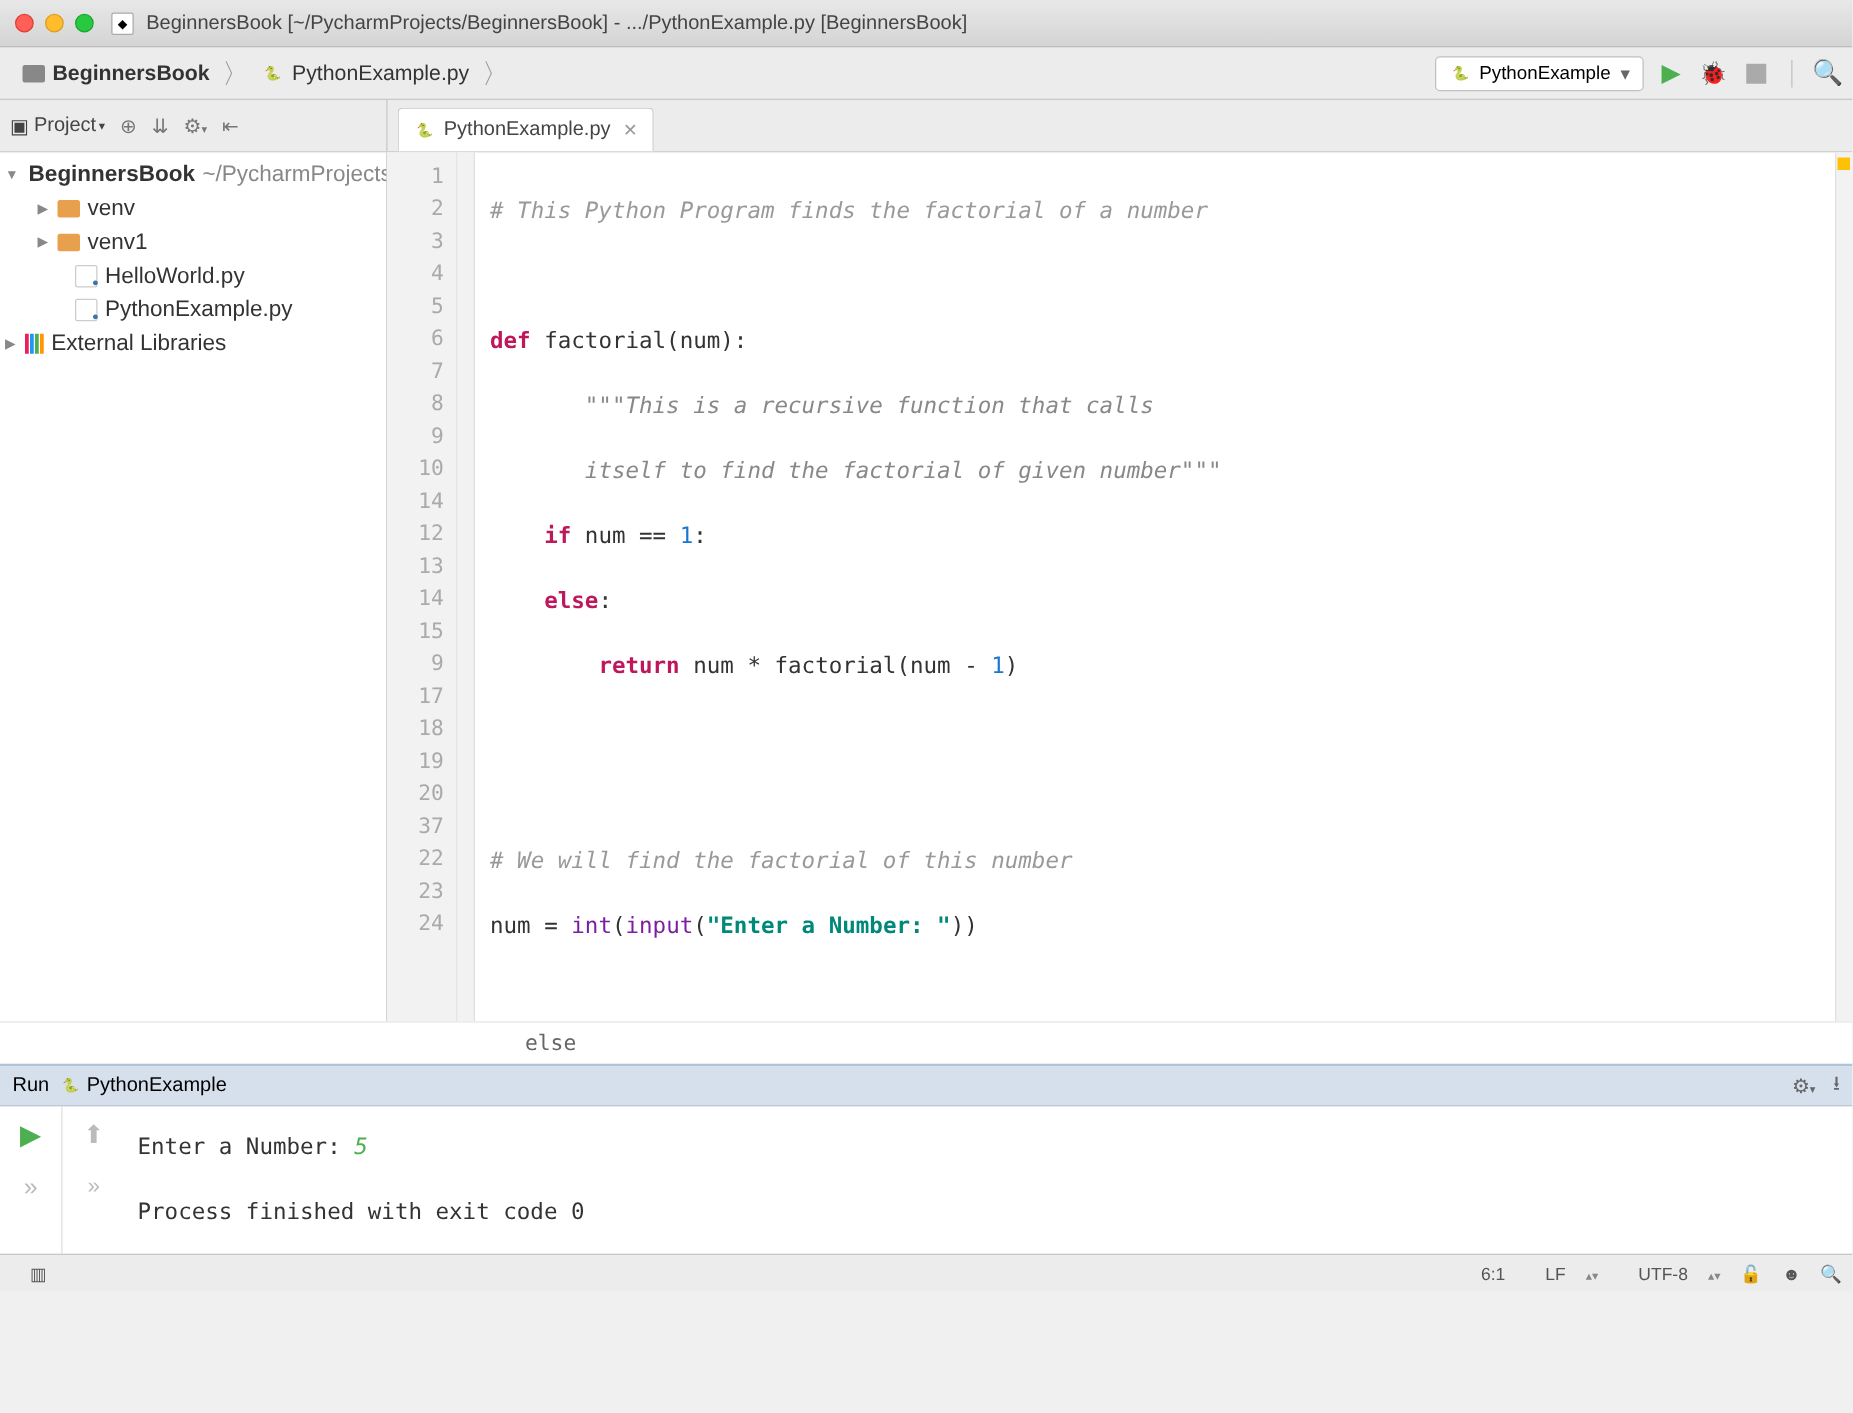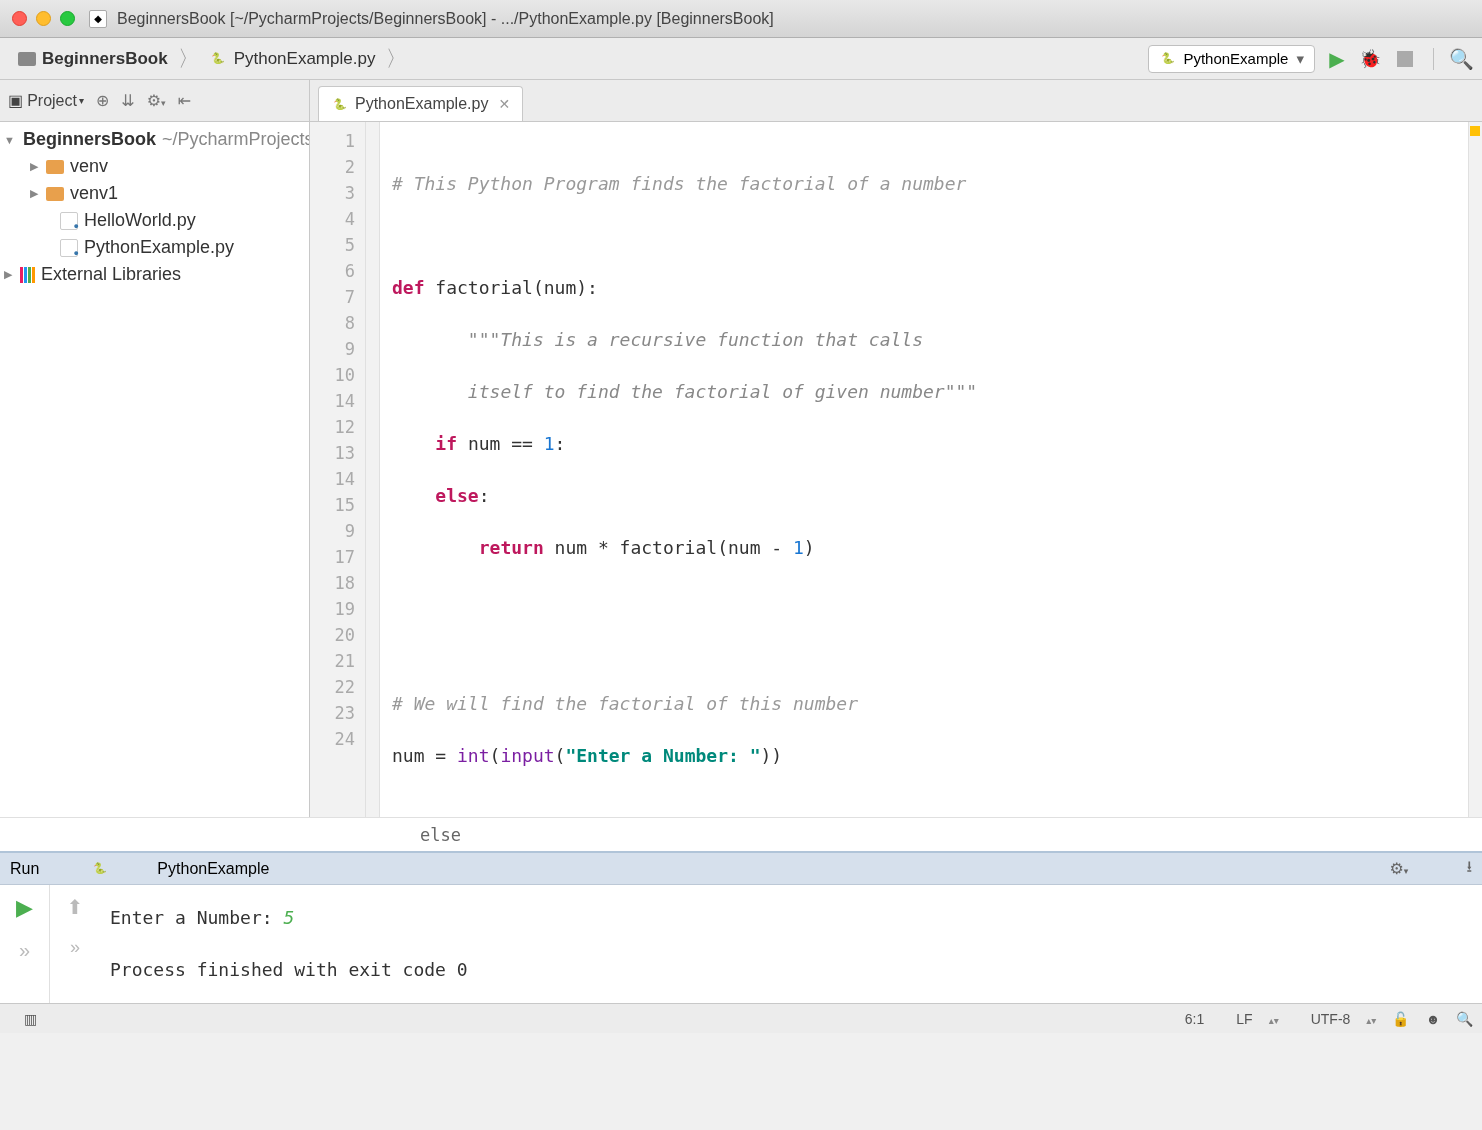--- a/index.html
+++ b/index.html
@@ -50,35 +50,35 @@
 .lib-ico { display: inline-flex; margin-right: 6px; gap:1px;}
 .lib-ico span{ width:3px; height:16px;}
 .indent-1 { padding-left: 30px; }
 .indent-2 { padding-left: 60px; }
 .tree-item.bold { font-weight: 600; }
 
 .editor { flex: 1; display: flex; background: #fff; position: relative; }
 .gutter { width: 56px; background: #f2f2f2; border-right: 1px solid #e0e0e0; padding-top: 6px; text-align: right; font-family: "Menlo", monospace; font-size: 17px; color: #aaa; line-height: 26px;}
 .gutter div { padding-right: 10px; }
 .fold-col { width: 14px; background:#f2f2f2; border-right:1px solid #e0e0e0;}
-.code { flex: 1; padding: 23px 0 0 12px; font-family: "Menlo", monospace; font-size: 18px; line-height: 26px; white-space: pre; color: #333; position:relative; overflow:hidden;}
+.code { flex: 1; padding: 8px 0 0 12px; font-family: "Menlo", monospace; font-size: 18px; line-height: 26px; white-space: pre; color: #333; position:relative; overflow:hidden;}
 .code .line { height: 26px; }
 .kw { color: #be185d; font-weight: bold; }
 .str { color: #00897b; font-weight: bold; }
 .doc { color: #888; font-style: italic; }
 .cmt { color: #999; font-style: italic; }
 .num { color: #1976d2; }
 .builtin { color: #7b1fa2; }
 .marker-bar { position:absolute; right:0; top:0; width:14px; height:100%; background:#f2f2f2; border-left:1px solid #e0e0e0;}
 .marker-bar .warn{ position:absolute; top:4px; right:2px; width:10px; height:10px; background:#ffc107;}
 
 .breadcrumb-bar { height: 34px; background: #fff; border-top: 1px solid #e0e0e0; padding-left: 420px; font-family: Menlo, monospace; font-size: 17px; color: #666; display:flex; align-items:center;}
 
 .run-panel { border-top: 2px solid #b0c4d8; background: #fff; }
-.run-header { height: 32px; background: #d6e0ec; display: flex; align-items: center; padding: 0 10px; font-size: 16px; border-bottom:1px solid #bcc8d6;gap:44px;}
+.run-header { height: 32px; background: #d6e0ec; display: flex; align-items: center; padding: 0 10px; font-size: 16px; border-bottom:1px solid #bcc8d6;}
 .run-header .spacer { flex:1;}
 .run-header .mini-ico{ margin-left:14px; color:#666;}
 .run-body { display: flex; }
 .run-controls { width: 50px; display:flex; flex-direction:column; align-items:center; padding-top:10px; gap:18px; border-right:1px solid #e0e0e0;}
 .run-controls2 { width: 50px; display:flex; flex-direction:column; align-items:center; padding-top:10px; gap:18px;}
 .run-output { flex:1; padding: 20px 10px; font-family: Menlo, monospace; font-size: 18px; line-height: 26px; color:#333;}
 .run-output .inp { color: #4caf50; font-style: italic; }
 
 .status-bar { height: 30px; background: #ececec; border-top: 1px solid #c8c8c8; display:flex; align-items:center; padding:0 8px; font-size:14px; color:#555;}
 .status-bar .spacer{flex:1;}
@@ -201,21 +201,21 @@
         <div>14</div>
         <div>12</div>
         <div>13</div>
         <div>14</div>
         <div>15</div>
         <div>9</div>
         <div>17</div>
         <div>18</div>
         <div>19</div>
         <div>20</div>
-        <div>21</div>
+        <div>37</div>
         <div>22</div>
         <div>23</div>
         <div>24</div>
     </div>
     <div class="fold-col"></div>
     <div class="code">
 <div class="line"><span class="cmt"># This Python Program finds the factorial of a number</span></div>
 <div class="line"></div>
 <div class="line"><span class="kw">def</span><span> factorial(num):</span></div>
 <div class="line">       <span class="doc">"""This is a recursive function that calls</span></div>

